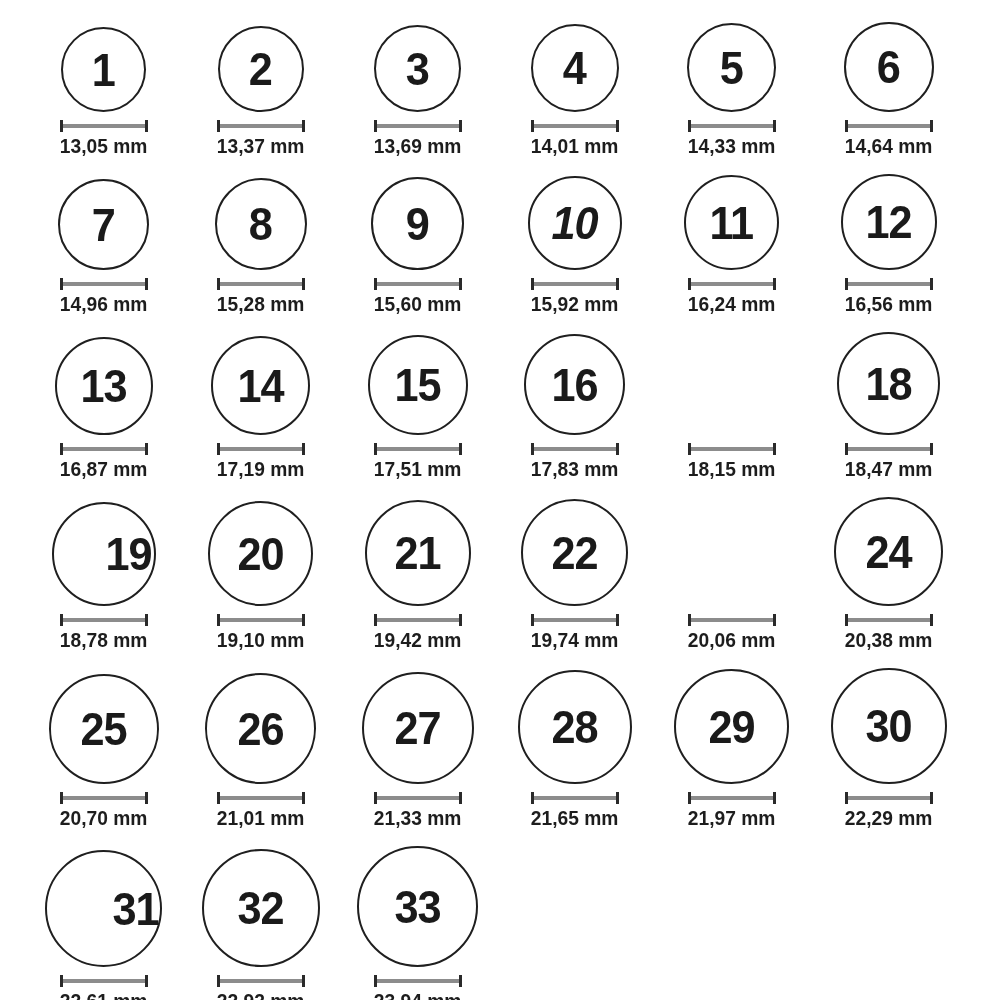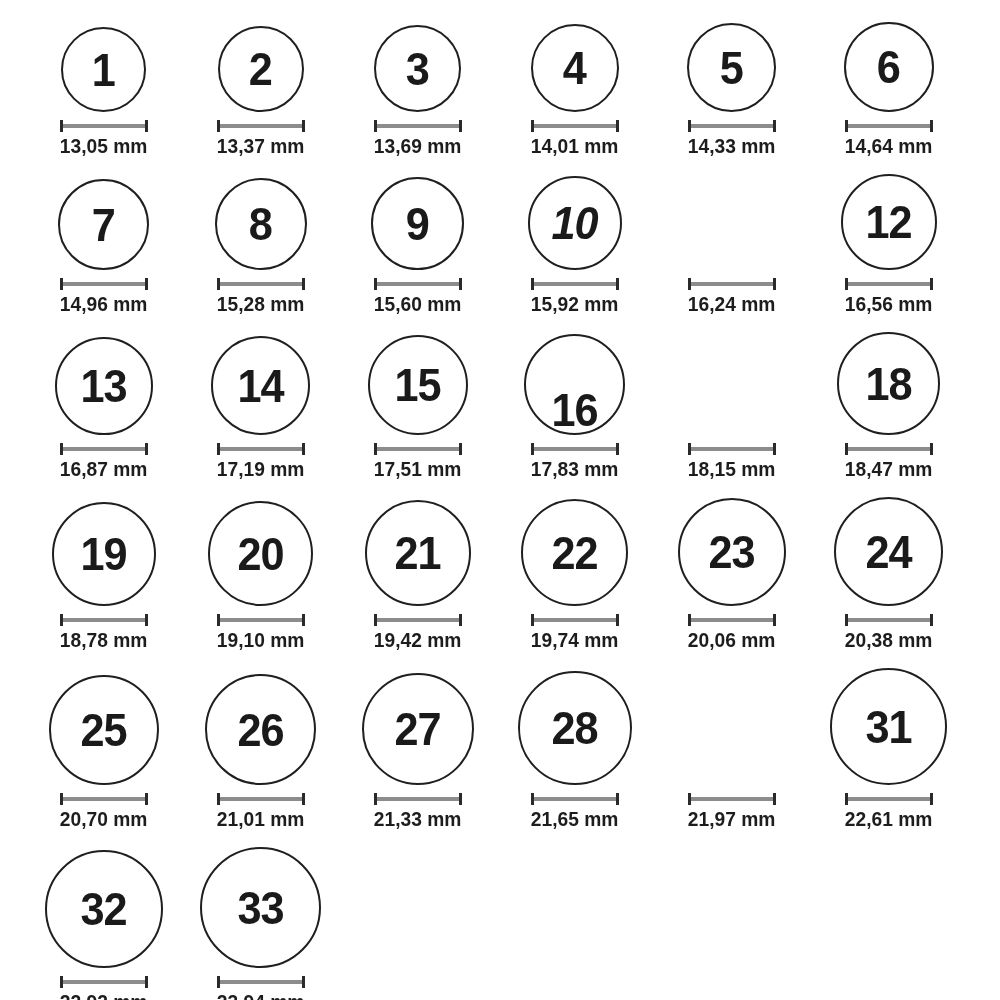--- a/index.html
+++ b/index.html
@@ -177,20 +177,23 @@
         <span class="num">10</span>
       </div>
       <div class="measure">
         <span class="tick"></span>
         <span class="bar"></span>
         <span class="tick"></span>
       </div>
       <div class="label">15,92 mm</div>
     </div>
     <div class="size-item">
+      <div class="circle" style="width: 95px; height: 95px;">
+        <span class="num">11</span>
+      </div>
       <div class="measure">
         <span class="tick"></span>
         <span class="bar"></span>
         <span class="tick"></span>
       </div>
       <div class="label">16,24 mm</div>
     </div>
     <div class="size-item">
       <div class="circle" style="width: 96px; height: 96px; text-align: right;">
         <span class="num">12</span>
@@ -229,21 +232,21 @@
         <span class="num">15</span>
       </div>
       <div class="measure">
         <span class="tick"></span>
         <span class="bar"></span>
         <span class="tick"></span>
       </div>
       <div class="label">17,51 mm</div>
     </div>
     <div class="size-item">
-      <div class="circle" style="width: 101px; height: 101px; align-items: flex-end;">
+      <div class="circle" style="width: 101px; height: 101px;">
         <span class="num">16</span>
       </div>
       <div class="measure">
         <span class="tick"></span>
         <span class="bar"></span>
         <span class="tick"></span>
       </div>
       <div class="label">17,83 mm</div>
     </div>
     <div class="size-item">
@@ -259,21 +262,21 @@
         <span class="num">18</span>
       </div>
       <div class="measure">
         <span class="tick"></span>
         <span class="bar"></span>
         <span class="tick"></span>
       </div>
       <div class="label">18,47 mm</div>
     </div>
     <div class="size-item">
-      <div class="circle" style="width: 104px; height: 104px;">
+      <div class="circle" style="width: 104px; height: 104px; justify-content: flex-end;">
         <span class="num">19</span>
       </div>
       <div class="measure">
         <span class="tick"></span>
         <span class="bar"></span>
         <span class="tick"></span>
       </div>
       <div class="label">18,78 mm</div>
     </div>
     <div class="size-item">
@@ -303,23 +306,20 @@
         <span class="num">22</span>
       </div>
       <div class="measure">
         <span class="tick"></span>
         <span class="bar"></span>
         <span class="tick"></span>
       </div>
       <div class="label">19,74 mm</div>
     </div>
     <div class="size-item">
-      <div class="circle" style="width: 108px; height: 108px;">
-        <span class="num">23</span>
-      </div>
       <div class="measure">
         <span class="tick"></span>
         <span class="bar"></span>
         <span class="tick"></span>
       </div>
       <div class="label">20,06 mm</div>
     </div>
     <div class="size-item">
       <div class="circle" style="width: 109px; height: 109px;">
         <span class="num">24</span>
@@ -369,29 +369,43 @@
         <span class="num">28</span>
       </div>
       <div class="measure">
         <span class="tick"></span>
         <span class="bar"></span>
         <span class="tick"></span>
       </div>
       <div class="label">21,65 mm</div>
     </div>
     <div class="size-item">
+      <div class="circle" style="width: 115px; height: 115px;">
+        <span class="num">29</span>
+      </div>
       <div class="measure">
         <span class="tick"></span>
         <span class="bar"></span>
         <span class="tick"></span>
       </div>
       <div class="label">21,97 mm</div>
     </div>
     <div class="size-item">
-      <div class="circle" style="width: 117px; height: 117px;">
+      <div class="circle" style="width: 116px; height: 116px;">
+        <span class="num">30</span>
+      </div>
+      <div class="measure">
+        <span class="tick"></span>
+        <span class="bar"></span>
+        <span class="tick"></span>
+      </div>
+      <div class="label">22,29 mm</div>
+    </div>
+    <div class="size-item">
+      <div class="circle" style="width: 117px; height: 117px; justify-content: flex-end;">
         <span class="num">31</span>
       </div>
       <div class="measure">
         <span class="tick"></span>
         <span class="bar"></span>
         <span class="tick"></span>
       </div>
       <div class="label">22,61 mm</div>
     </div>
     <div class="size-item">

